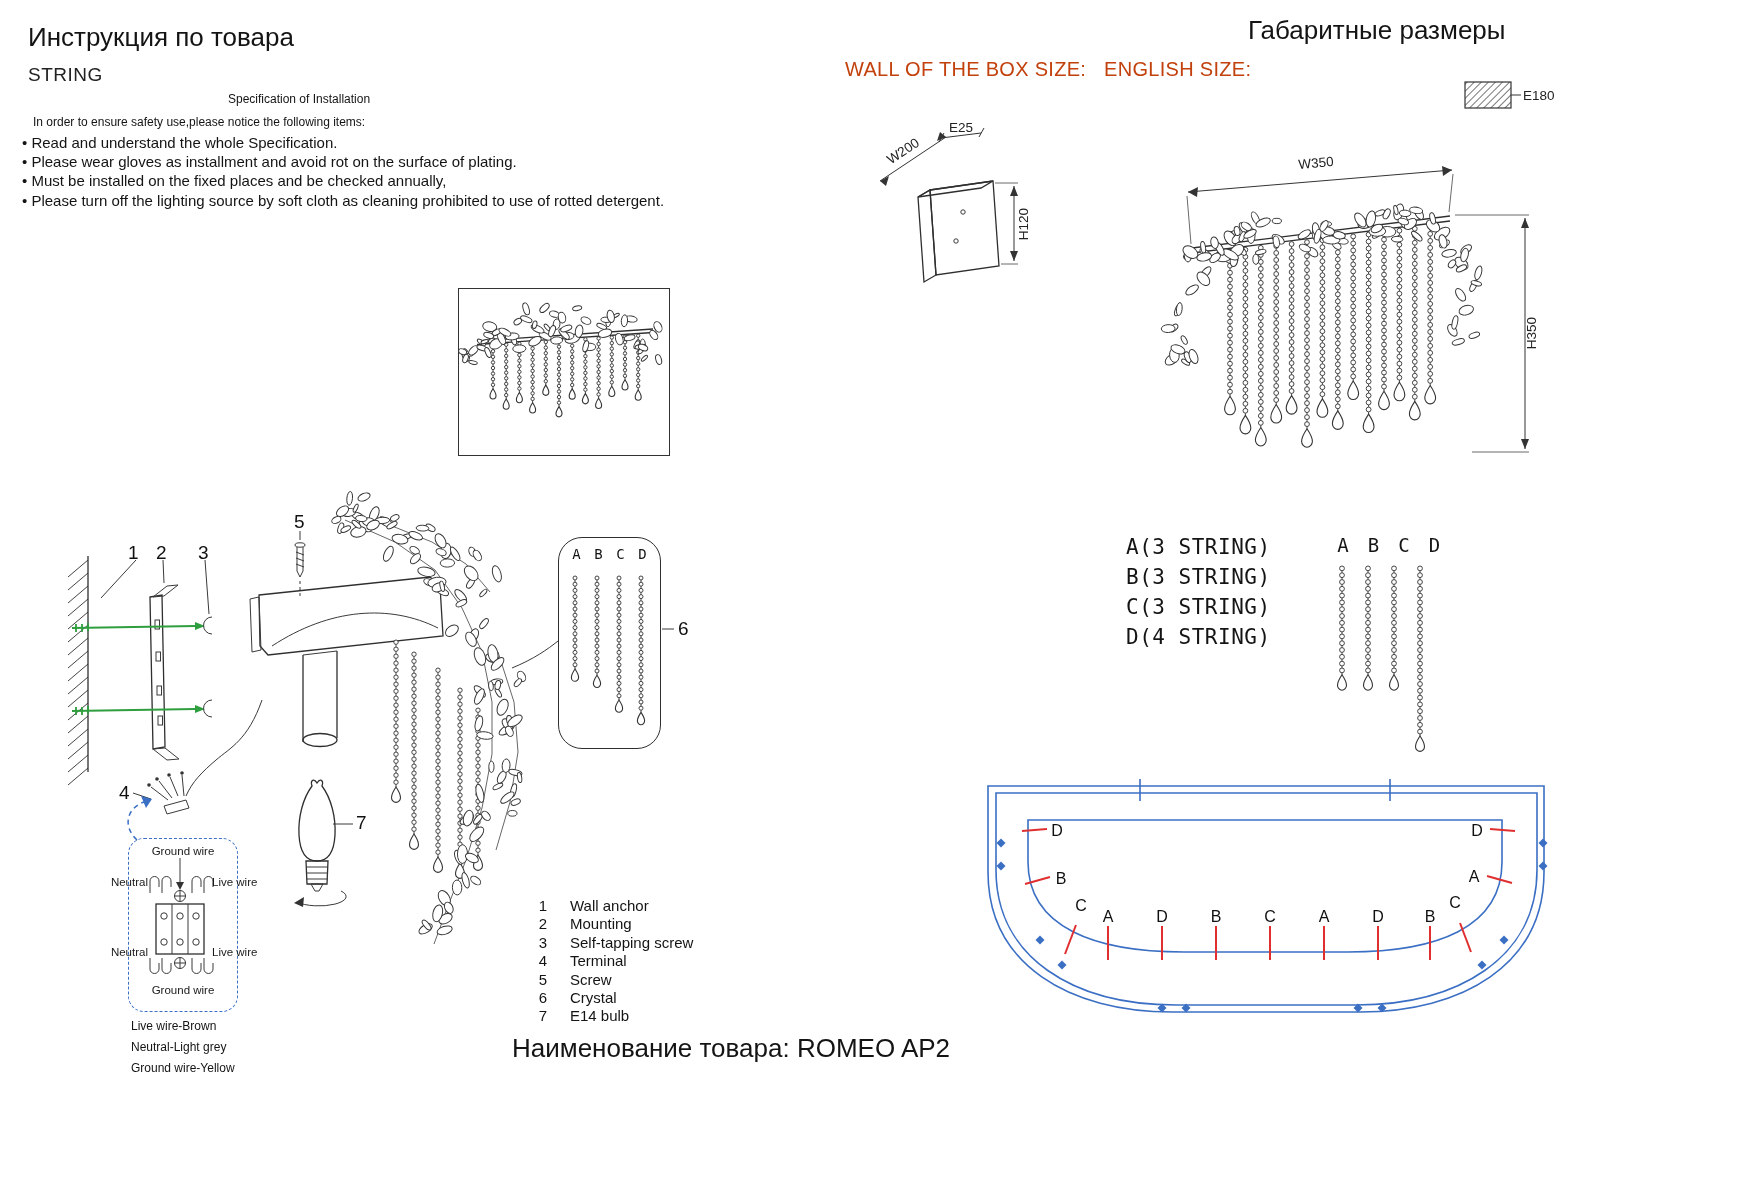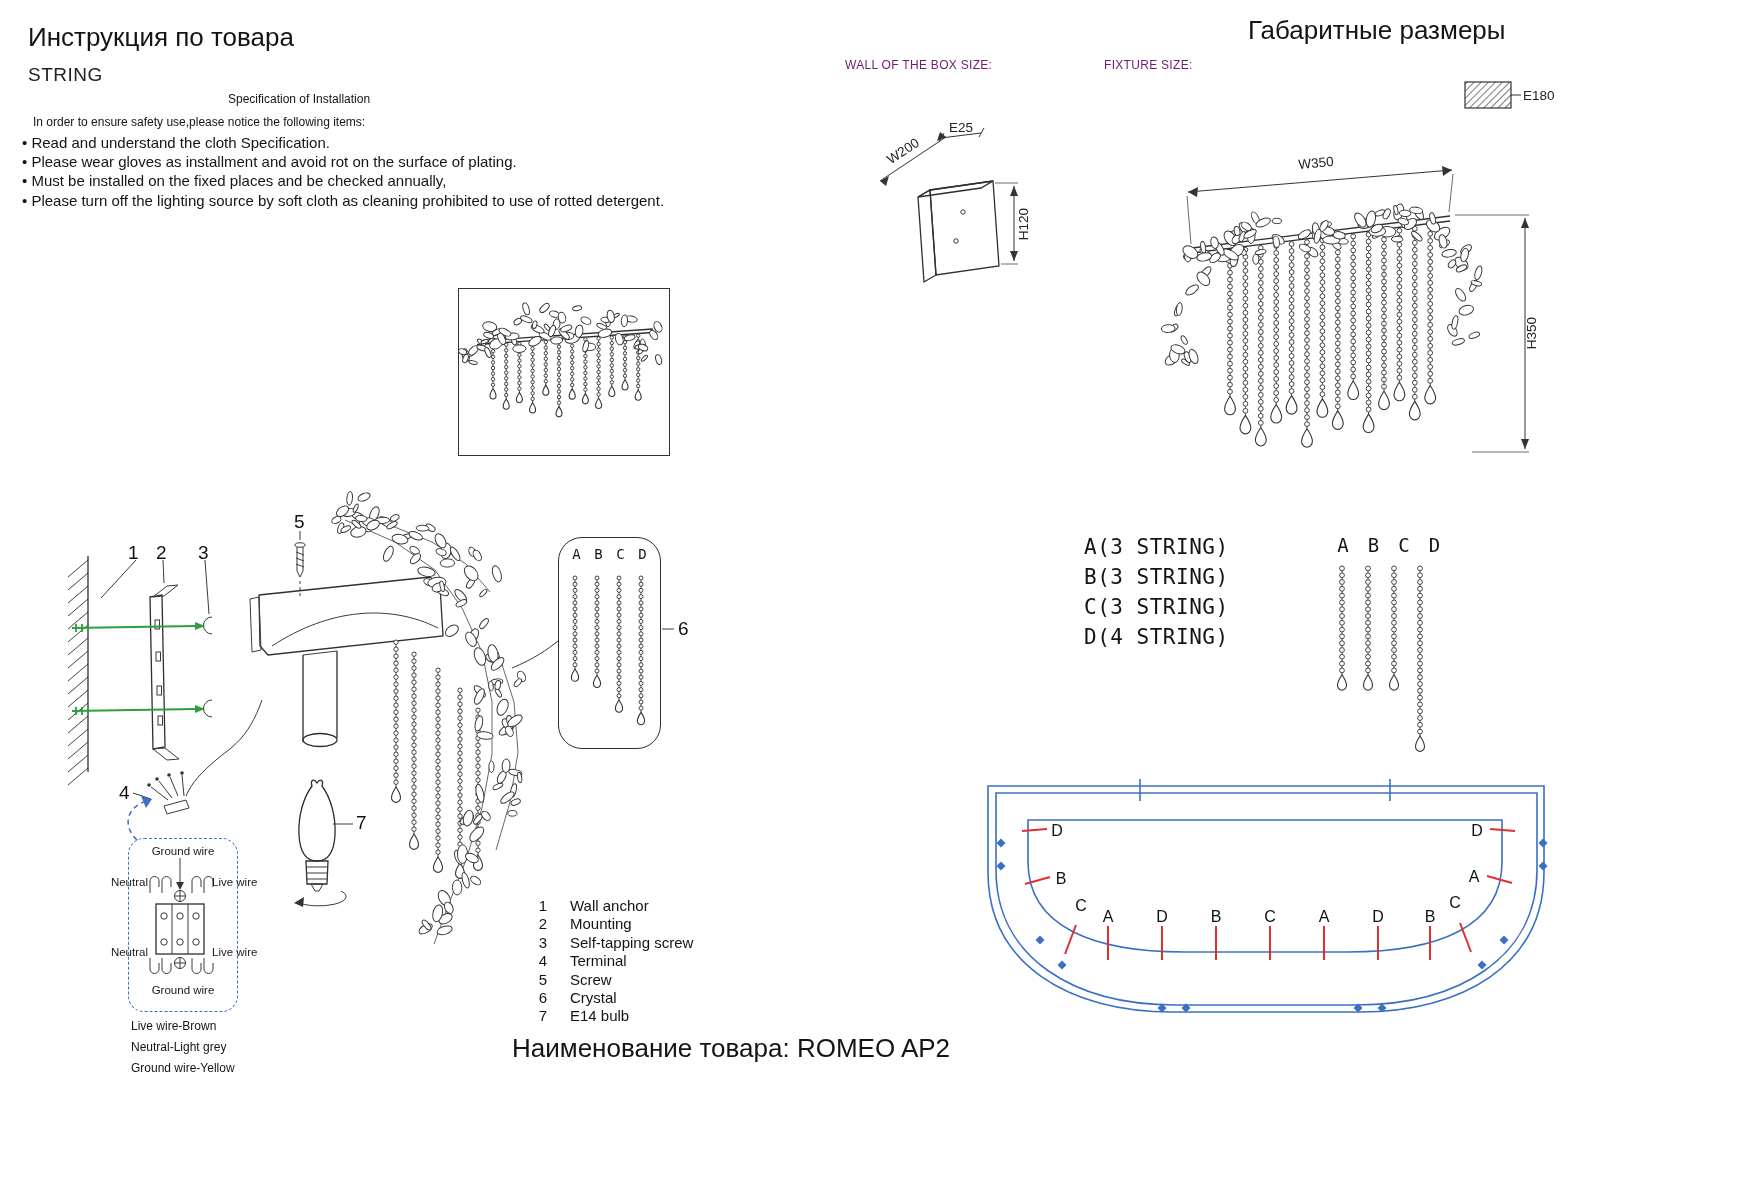--- a/index.html
+++ b/index.html
@@ -2,21 +2,21 @@
 <html><head>
 <meta charset="utf-8">
 <style>
   *{box-sizing:border-box}
   body{margin:0;background:#fff}
   #page{position:relative;width:1740px;height:1200px;background:#fff;
         font-family:"Liberation Sans",sans-serif;color:#141414;overflow:hidden}
   .abs{position:absolute;white-space:nowrap}
   .t-ru{font-size:26px}
   .t-en{font-size:19px;letter-spacing:.5px;color:#222}
-  .t-sec{font-size:12px;letter-spacing:.3px;color:#701a75}
+  .t-sec{font-size:20px;letter-spacing:.3px;color:#c2410c}
   .t-body{font-size:12px}
   .dimlab{font-size:13.5px;color:#222}
   .callout{font-size:19px;color:#111}
   .strings-row{font-size:21px;line-height:30px;letter-spacing:.5px;font-family:"DejaVu Sans Mono",monospace}
   ul#spec-list{margin:0;padding:0;list-style:none}
   #spec-list li{font-size:15px;line-height:19.2px;white-space:nowrap}
   #spec-list li::before{content:"• "}
   .parts-row{display:flex;height:18.4px;font-size:15px}
   .parts-num{width:14px;text-align:right}
   .parts-name{margin-left:23px}
@@ -1349,45 +1349,45 @@
   </div>
 
   <div class="dashedbox" style="left:128px;top:838px;width:110px;height:174px"></div>
 
   <div class="abs t-ru" style="left:28px;top:22px">Инструкция по товара</div>
   <div class="abs t-ru" style="left:1248px;top:15px">Габаритные размеры</div>
   <div class="abs t-en" style="left:28px;top:64px">STRING</div>
   <div class="abs t-body" style="left:228px;top:92px">Specification of Installation</div>
   <div class="abs t-body" style="left:33px;top:115px">In order to ensure safety use,please notice the following items:</div>
   <ul id="spec-list" class="abs" style="left:22px;top:133px">
-    <li>Read and understand the cloth Specification.</li>
+    <li>Read and understand the whole Specification.</li>
     <li>Please wear gloves as installment and avoid rot on the surface of plating.</li>
     <li>Must be installed on the fixed places and be checked annually,</li>
     <li>Please turn off the lighting source by soft cloth as cleaning prohibited to use of rotted detergent.</li>
   </ul>
 
   <div class="abs t-sec" style="left:845px;top:58px">WALL OF THE BOX SIZE:</div>
-  <div class="abs t-sec" style="left:1104px;top:58px">FIXTURE SIZE:</div>
+  <div class="abs t-sec" style="left:1104px;top:58px">ENGLISH SIZE:</div>
 
   <span class="abs dimlab" style="left:961px;top:127px;transform:translate(-50%,-50%)">E25</span>
   <span class="abs dimlab" style="left:903px;top:151px;transform:translate(-50%,-50%) rotate(-33deg)">W200</span>
   <span class="abs dimlab" style="left:1023px;top:224px;transform:translate(-50%,-50%) rotate(-90deg)">H120</span>
   <span class="abs dimlab" style="left:1316px;top:163px;transform:translate(-50%,-50%) rotate(-5deg)">W350</span>
   <span class="abs dimlab" style="left:1531px;top:333px;transform:translate(-50%,-50%) rotate(-90deg)">H350</span>
   <span class="abs dimlab" style="left:1523px;top:95px;transform:translate(0,-50%)">E180</span>
 
   <span class="abs callout" style="left:128px;top:542px">1</span>
   <span class="abs callout" style="left:156px;top:542px">2</span>
   <span class="abs callout" style="left:198px;top:542px">3</span>
   <span class="abs callout" style="left:294px;top:511px">5</span>
   <span class="abs callout" style="left:119px;top:782px">4</span>
   <span class="abs callout" style="left:356px;top:812px">7</span>
   <span class="abs callout" style="left:678px;top:618px">6</span>
 
-  <div class="abs" style="left:1084px;top:532px">
+  <div class="abs" style="left:1126px;top:532px">
     <div class="strings-row">A(3 STRING)</div>
     <div class="strings-row">B(3 STRING)</div>
     <div class="strings-row">C(3 STRING)</div>
     <div class="strings-row">D(4 STRING)</div>
   </div>
 
   <div class="abs abcd-headers" style="left:1330px;top:534px">
     <span>A</span>
     <span>B</span>
     <span>C</span>

